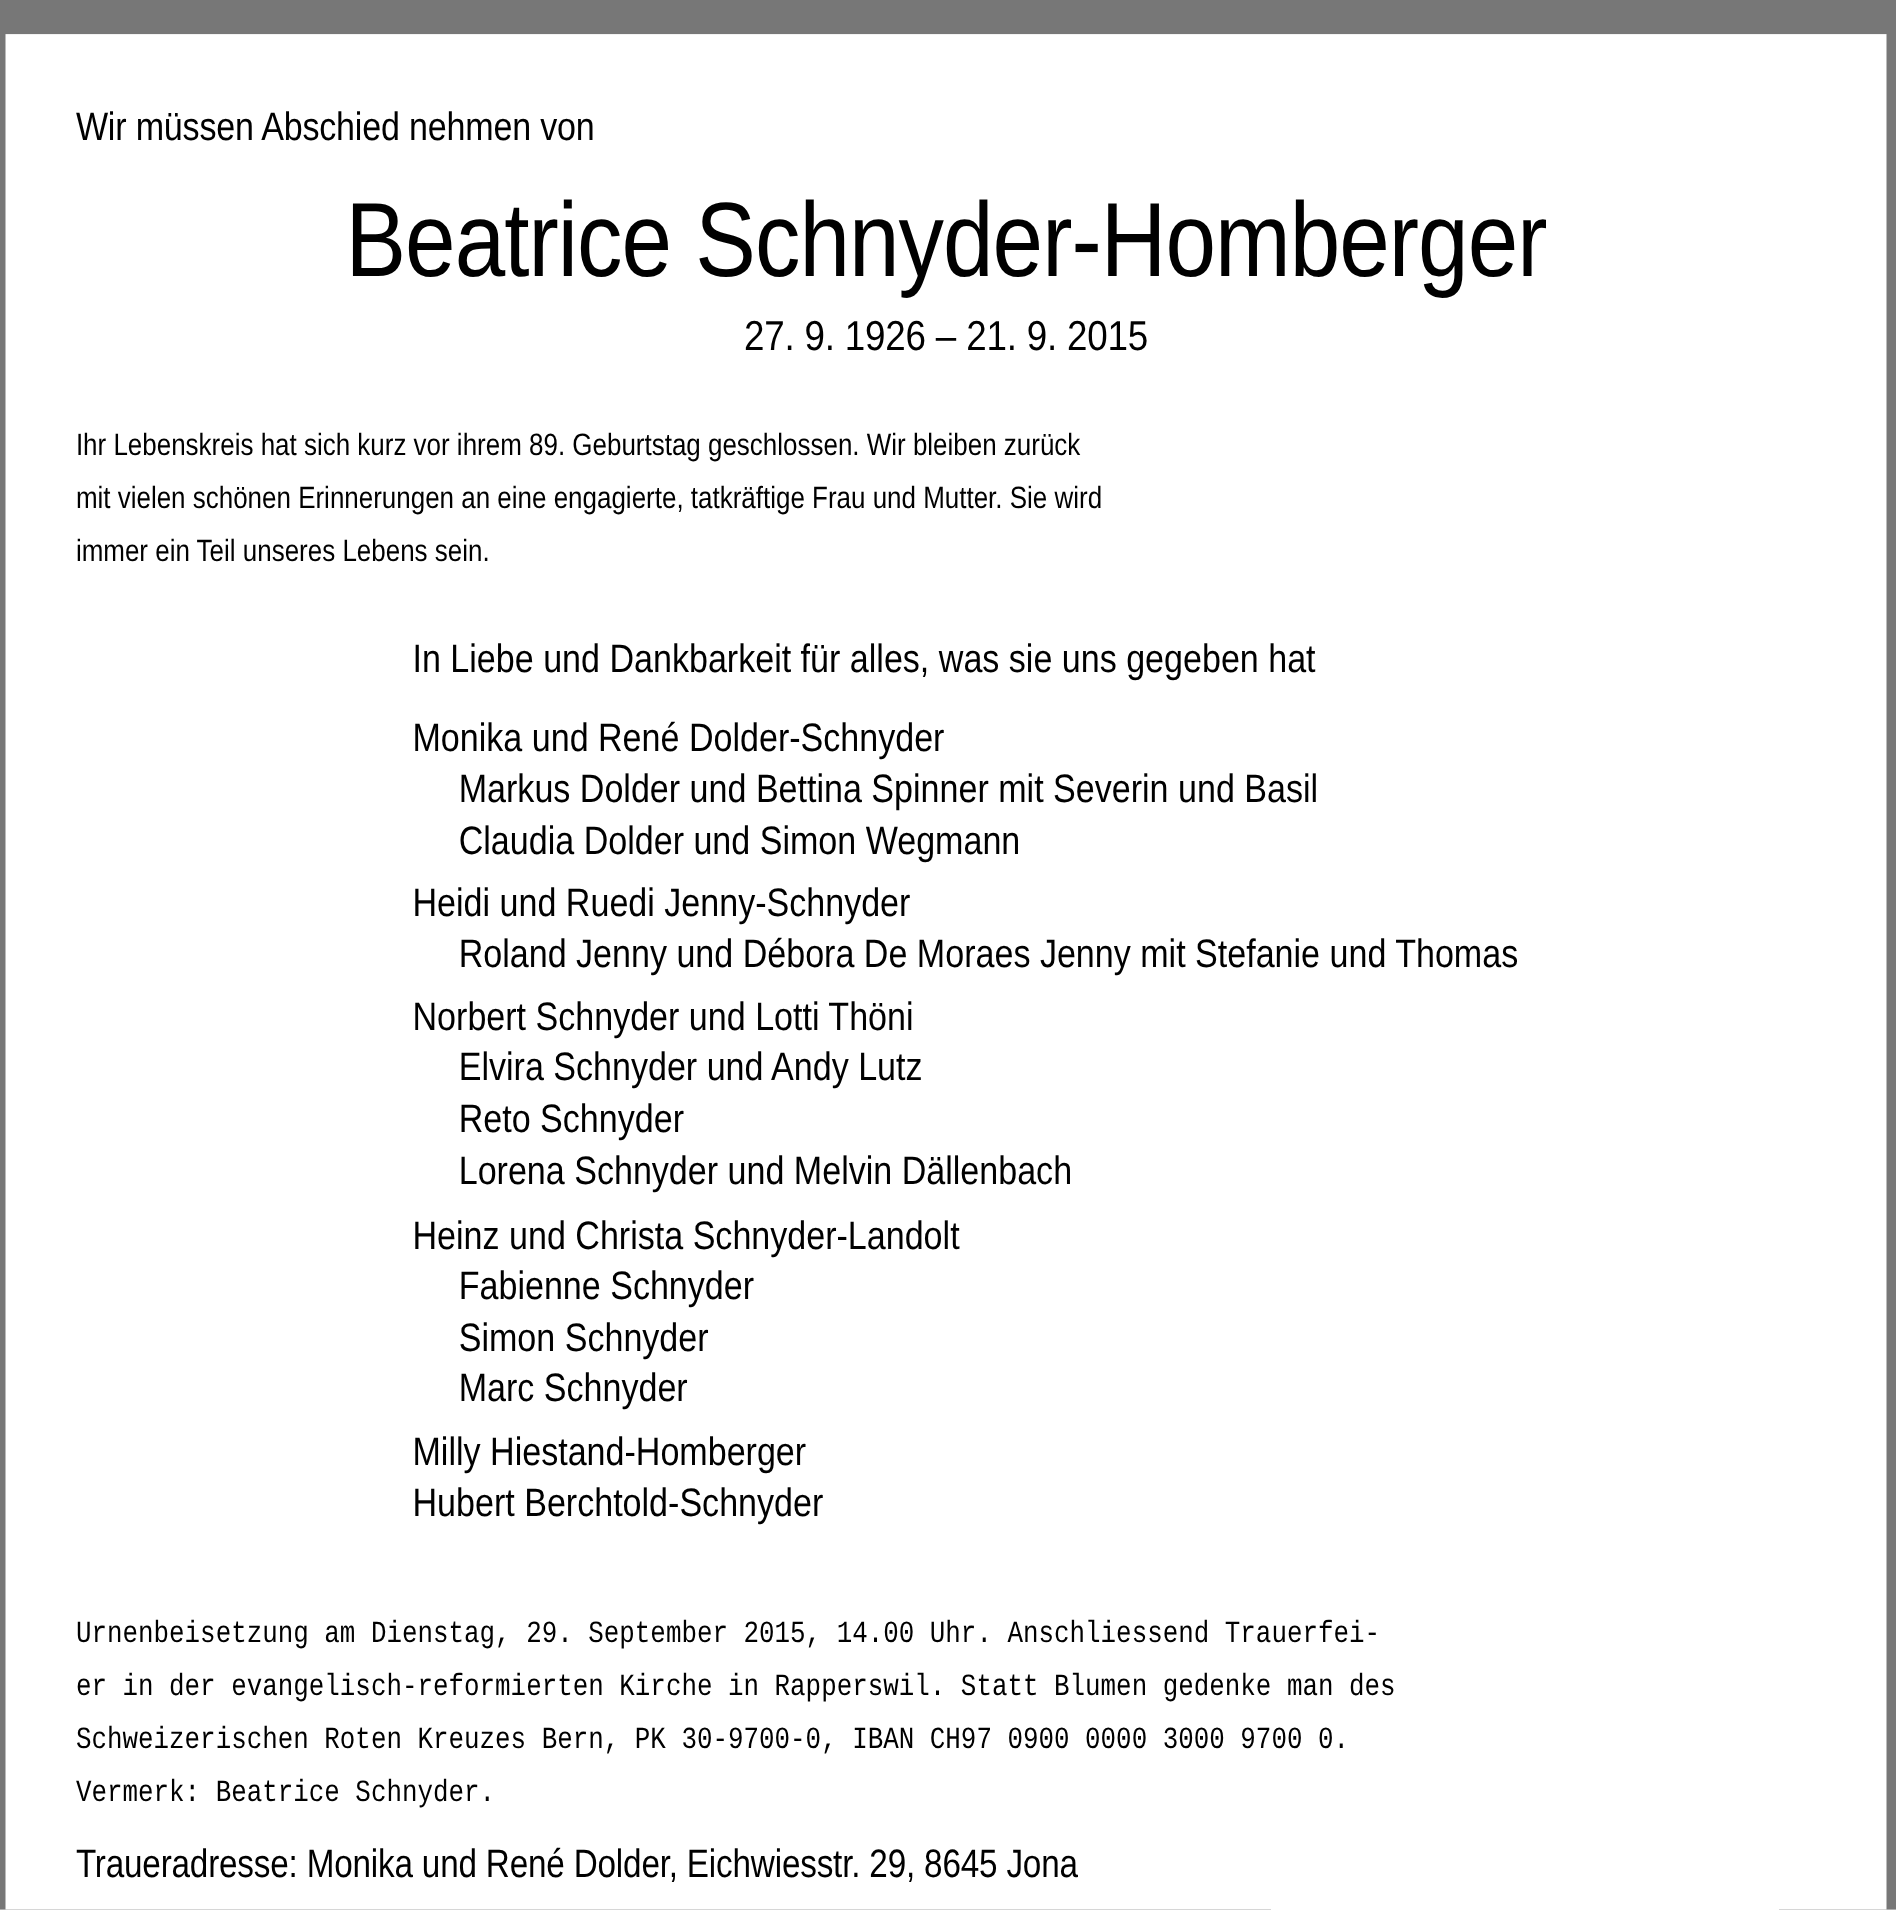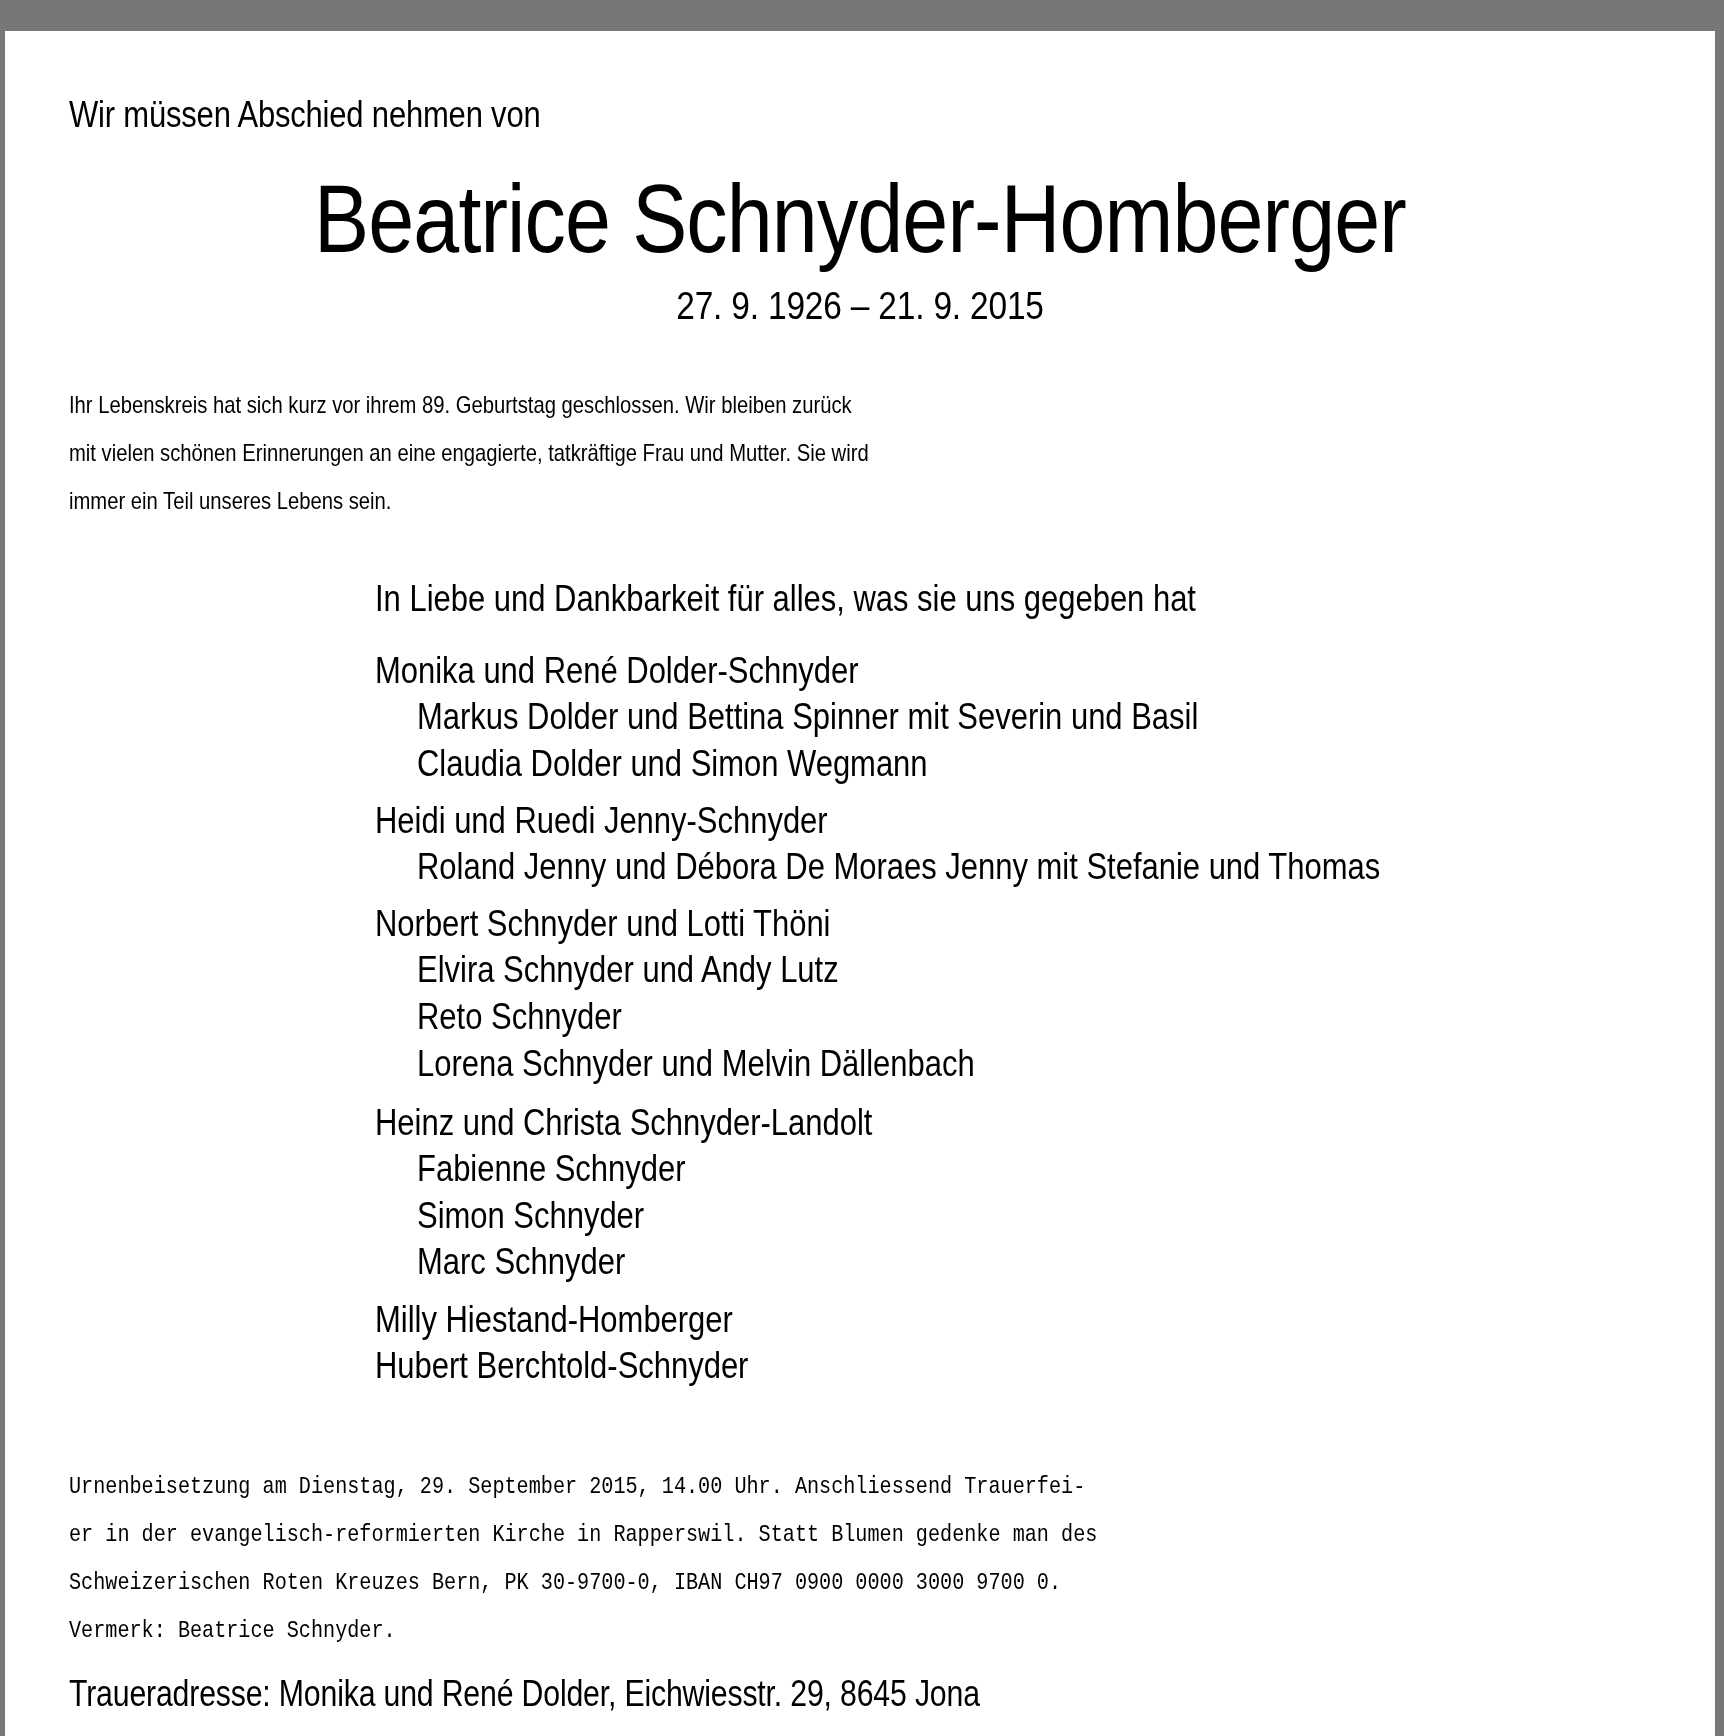--- a/index.html
+++ b/index.html
@@ -35,21 +35,21 @@
       transform: scaleX(0.86);
       transform-origin: 50% 0;
     }
     .dates {
       left: 0; width: 1710px; top: 256px;
       text-align: center; font-size: 38px;
       transform: scaleX(0.88); transform-origin: 50% 0;
     }
     .para {
       position: absolute; left: 64px; width: 1592px;
-      font-size: 24px; line-height: 48px;
+      font-size: 28px; line-height: 48px;
     }
     .para .pl { display: block; white-space: nowrap; transform: scaleX(0.86); transform-origin: 0 0; }
     .p1 { top: 350px; }
     .p1 .pl { transform: scaleX(0.843); }
     .family { position: absolute; left: 370px; top: 540px; }
     .family .fl { position: absolute; left: 0; white-space: nowrap; font-size: 36px; line-height: 1; transform: scaleX(0.86); transform-origin: 0 0; }
     .family .fl.sub { left: 42px; }
     .p2 { top: 1432px; font-family: Liberation Mono, monospace; }
     .p2 .pl { transform: scaleX(0.84); }
     .addr { left: 64px; top: 1645px; transform: scaleX(0.84); }

